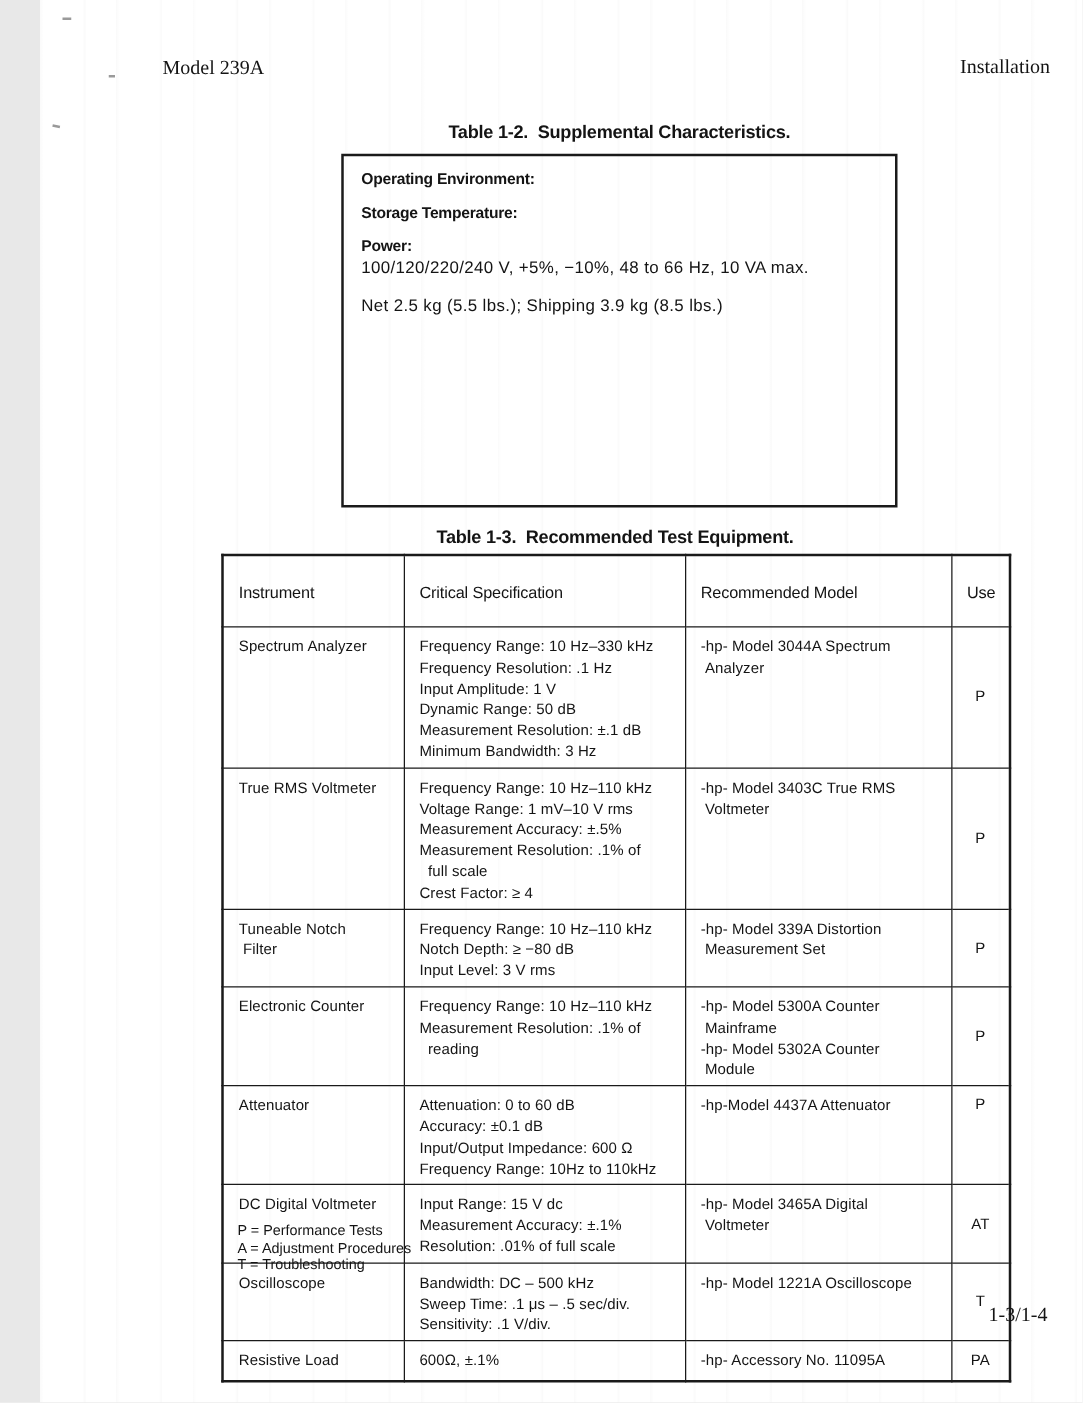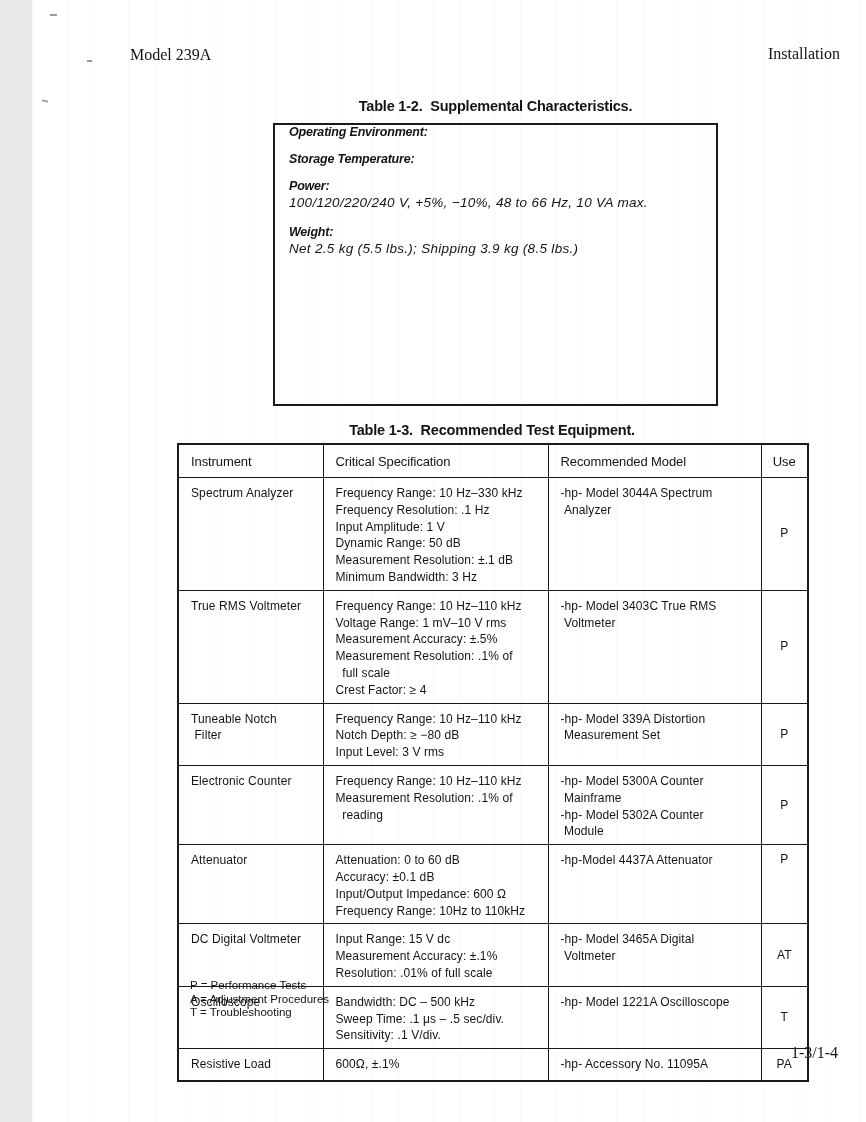--- a/index.html
+++ b/index.html
@@ -18,37 +18,37 @@
     margin-left:32px;
   }
   
   .hdr-left{position:absolute;left:98px;top:46px;font-family:"Liberation Serif",serif;font-size:16px;}
   .hdr-right{position:absolute;right:58px;top:45px;font-family:"Liberation Serif",serif;font-size:16px;}
 
   
   .t2-title{position:absolute;left:241px;top:98px;width:445px;text-align:center;
     font-weight:bold;font-size:14.5px;letter-spacing:-0.2px;}
   .t2-box{position:absolute;left:241px;top:123px;width:445px;height:283px;
-    border:2.5px solid #1a1a1a;box-sizing:border-box;padding:0 10px 10px 14px;font-style:italic;}
+    border:2.5px solid #1a1a1a;box-sizing:border-box;padding:11px 10px 10px 14px;}
   .sec{margin-bottom:13px;}
   .sec-h{font-weight:bold;font-size:12.5px;letter-spacing:-0.2px;margin-bottom:1px;}
   .sec-b{font-size:13.5px;line-height:1.3;white-space:pre-line;letter-spacing:0.3px;}
 
   
   .t3-title{position:absolute;left:145px;top:422px;width:630px;text-align:center;
     font-weight:bold;font-size:14.5px;letter-spacing:-0.2px;}
   table.t3{position:absolute;left:145px;top:443px;width:630px;
     border-collapse:collapse;table-layout:fixed;}
   table.t3, table.t3 th, table.t3 td{border:1.5px solid #1a1a1a;}
   table.t3{border-width:2.5px;}
   table.t3 th{
     height:32px;font-size:13px;font-weight:normal;text-align:left;
     vertical-align:middle;padding:0 0 0 12px;letter-spacing:-0.1px;
   }
-  table.t3 th.use-h{text-align:center;padding:0;}
+  table.t3 th.use-h{text-align:center;padding:12px;}
   table.t3 td{
     vertical-align:top;font-size:12px;line-height:1.4;
     padding:7px 4px 4px 12px;white-space:pre-line;letter-spacing:0.1px;
   }
   table.t3 td.use{vertical-align:middle;text-align:center;padding:0;white-space:normal;}
   table.t3 td.use.top{vertical-align:top;padding-top:6px;}
   tr.rh1{height:89px}tr.rh2{height:89px}tr.rh3{height:52px}tr.rh4{height:62px}
   tr.rh5{height:63px}tr.rh6{height:53px}tr.rh7{height:50px}tr.rh8{height:32px}
 
   
@@ -82,21 +82,20 @@
       <div class="sec-h">Operating Environment:</div>
     </div>
     <div class="sec">
       <div class="sec-h">Storage Temperature:</div>
     </div>
     <div class="sec">
       <div class="sec-h">Power:</div>
       <div class="sec-b">100/120/220/240 V, +5%, −10%, 48 to 66 Hz, 10 VA max.</div>
     </div>
     <div class="sec">
-      <div class="sec-h">Weight:</div>
       <div class="sec-b">Net 2.5 kg (5.5 lbs.); Shipping 3.9 kg (8.5 lbs.)</div>
     </div>
   </div>
 
   <div class="t3-title">Table 1-3.&nbsp; Recommended Test Equipment.</div>
 
   <table class="t3">
     <colgroup>
       <col style="width:145px">
         <col style="width:225px">

